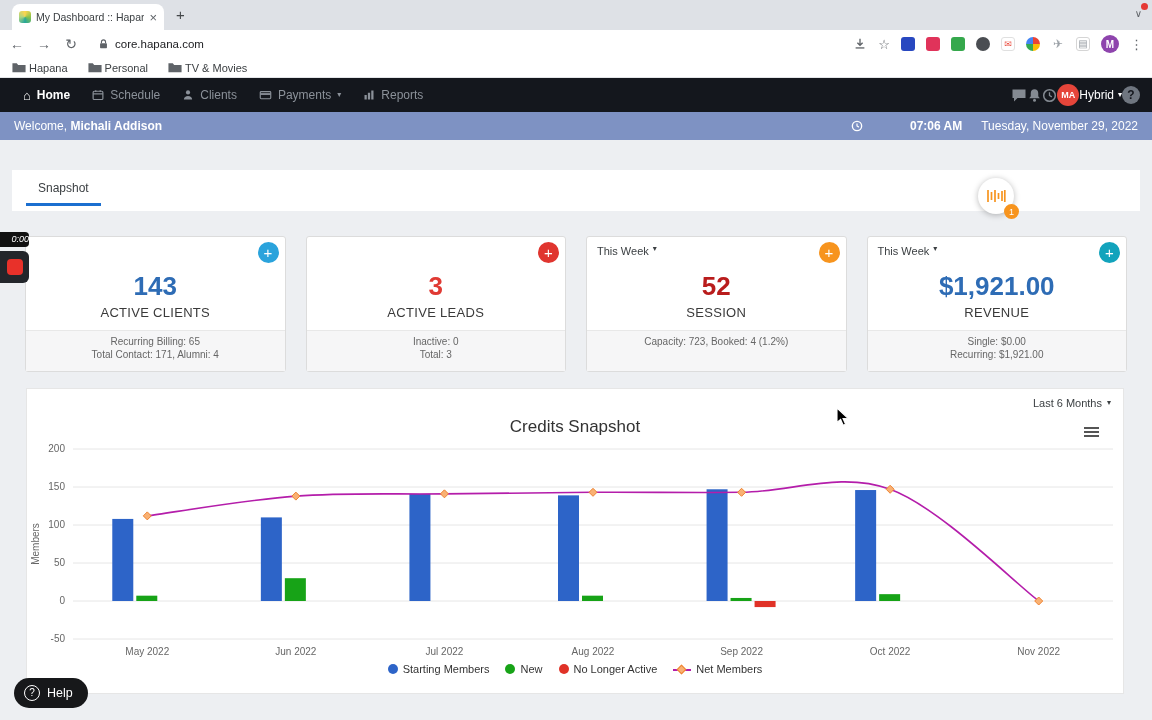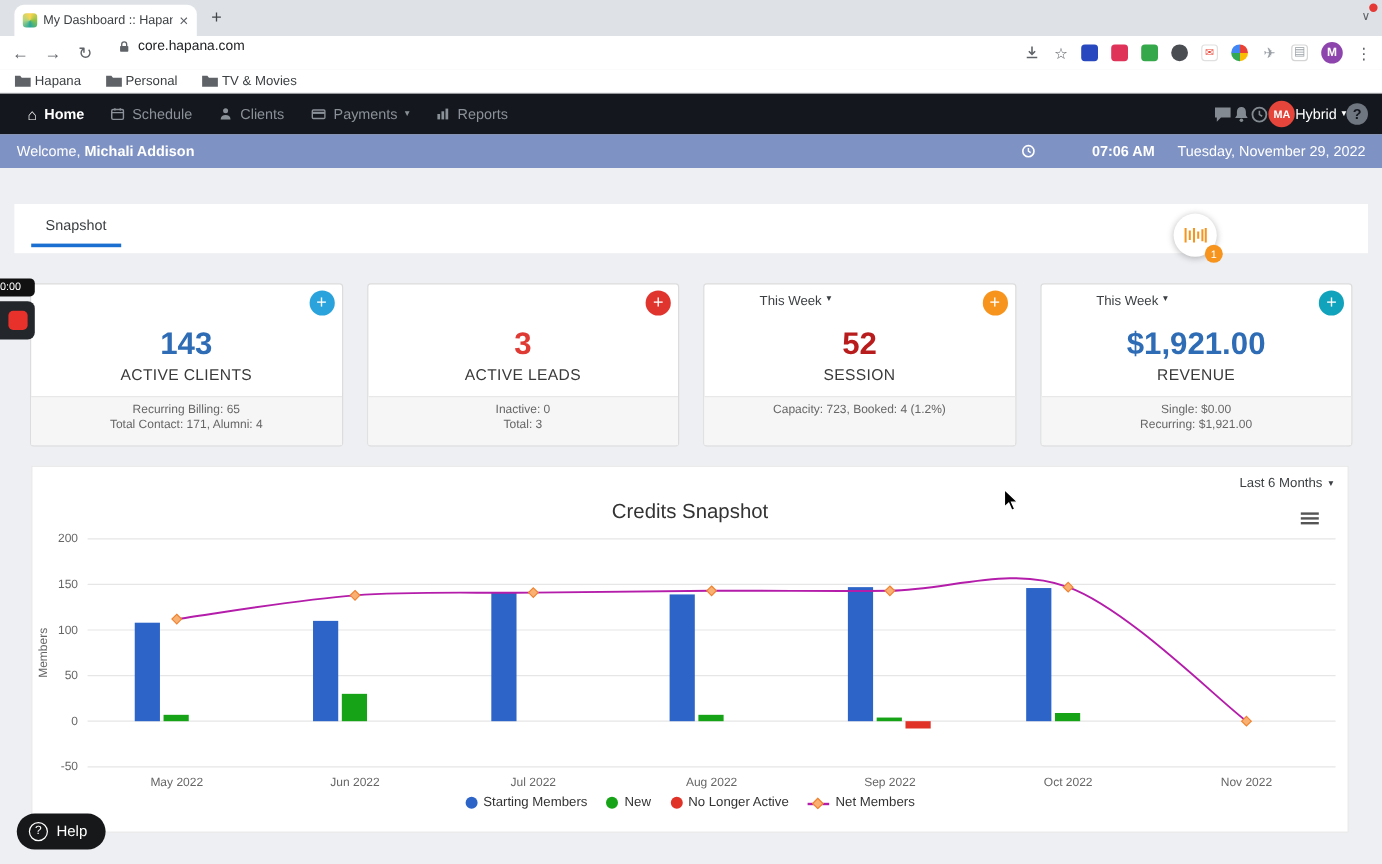--- a/index.html
+++ b/index.html
@@ -14,21 +14,21 @@
   .favicon { width:12px; height:12px; border-radius:3px; flex:0 0 auto;
              background:conic-gradient(#ffd54f,#8bc34a,#26a69a,#aed581,#ffd54f); }
   .tab-title { font-size:10.5px; color:#3c4043; white-space:nowrap; overflow:hidden; flex:1; }
   .tab-close { font-size:13px; color:#5f6368; line-height:1; }
   .newtab { position:absolute; left:176px; top:6px; font-size:15px; color:#44474a; }
   .tab-chevron { position:absolute; right:10px; top:8px; font-size:10px; color:#5f6368; }
   .rec-dot { position:absolute; right:4px; top:3px; width:7px; height:7px; border-radius:50%; background:#e53935; }
 
   .addrrow { height:28px; background:#fff; display:flex; align-items:center; padding:0 9px; gap:11px; }
   .navbtn { color:#5f6368; font-size:14px; width:16px; text-align:center; line-height:1; }
-  .omnibox { flex:1; height:22px; display:flex; padding:0 8px; gap:6px; border-radius:11px; }
+  .omnibox { flex:1; height:22px; display:flex; align-items:center; padding:0 8px; gap:6px; border-radius:11px; }
   .url { font-size:11.5px; color:#202124; }
   .abtn { color:#5f6368; font-size:13px; line-height:1; }
   .ext { width:14px; height:14px; border-radius:3px; display:inline-block; }
   .ext-blue { background:#2848c0; }
   .ext-red { background:#e0335a; }
   .ext-green { background:#35a84c; }
   .ext-circle { background:#4a4d52; border-radius:50%; }
   .ext-gmail { background:#fff; border:1px solid #e0e0e0; color:#ea4335; font-size:9px; line-height:12px; text-align:center; }
   .ext-pin { border-radius:50%; background:conic-gradient(#ea4335 0 25%, #fbbc05 0 50%, #34a853 0 75%, #4285f4 0 100%); }
   .ext-gray { color:#9aa0a6; font-size:12px; line-height:14px; text-align:center; background:none; }
@@ -69,21 +69,21 @@
                  box-shadow:0 1px 6px rgba(0,0,0,.28); display:flex; align-items:center; justify-content:center; }
   .badge { position:absolute; right:-5px; bottom:-5px; width:15px; height:15px; border-radius:50%; background:#f7941e;
            color:#fff; font-size:9px; display:flex; align-items:center; justify-content:center; }
 
   .cards { position:absolute; top:96px; left:25px; right:25px; display:flex; gap:20px; }
   .stat-card { flex:1; background:#fff; border:1px solid #dcdcdc; border-radius:3px; height:136px;
                display:flex; flex-direction:column; position:relative; }
   .card-top { height:93px; position:relative; }
   .plus-btn { position:absolute; top:5px; right:6px; width:21px; height:21px; border-radius:50%; border:none;
               color:#fff; font-size:15px; line-height:20px; text-align:center; padding:0; cursor:pointer; }
-  .card-dropdown { position:absolute; top:8px; left:10px; font-size:11px; color:#3c4043; display:flex; align-items:flex-start; gap:4px;margin-left:36px; }
+  .card-dropdown { position:absolute; top:8px; left:10px; font-size:11px; color:#3c4043; display:flex; align-items:flex-start; gap:4px; }
   .big-num { text-align:center; margin-top:34px; font-size:26px; font-weight:bold; }
   .stat-label { text-align:center; font-size:13px; color:#3a3a3a; margin-top:3px; letter-spacing:.3px; }
   .card-details { flex:1; background:#f6f6f7; border-top:1px solid #e8e8e8; text-align:center; font-size:10px;
                   color:#666; padding-top:4px; line-height:13px; }
 
   .chartcard { position:absolute; top:248px; left:26px; width:1098px; height:306px; background:#fff; border:1px solid #e6e6e6; }
   .range-dd { position:absolute; top:8px; right:12px; font-size:11px; color:#3c4043; display:flex; align-items:center; gap:5px; }
   .chart-title { text-align:center; margin-top:28px; font-size:17px; color:#333; }
   .hamburger { position:absolute; top:36px; right:24px; width:15px; }
   .hamburger div { height:2px; background:#555; margin:2px 0; }
@@ -92,21 +92,21 @@
   .legend { position:absolute; top:274px; left:0; right:0; display:flex; justify-content:center; align-items:center;
             gap:16px; font-size:11px; color:#333; }
   .lg-item { display:flex; align-items:center; gap:5px; }
   .lg-dot { width:10px; height:10px; border-radius:50%; display:inline-block; }
   .lg-linewrap { position:relative; width:18px; height:9px; display:inline-block; }
   .lg-seg { position:absolute; left:0; right:0; top:4px; height:2px; }
   .lg-dia { position:absolute; left:5px; top:1px; width:7px; height:7px; transform:rotate(45deg); border:1px solid; }
 
   
   .rec-timer { position:absolute; left:0; top:232px; width:29px; height:15px; background:#111; color:#fff; font-size:9px;
-               line-height:15px; text-align:left; border-radius:0 4px 4px 0; z-index:5; }
+               line-height:15px; text-align:right; border-radius:0 4px 4px 0; z-index:5;font-style:italic; }
   .rec-box { position:absolute; left:0; top:251px; width:29px; height:32px; background:#23262b; border-radius:0 6px 6px 0;
              display:flex; align-items:center; justify-content:center; z-index:5; }
   .rec-ico { width:16px; height:16px; background:#e8312a; border-radius:4px; }
 
   .help-btn { position:absolute; left:14px; top:678px; height:30px; background:#17181a; border-radius:16px; color:#fff;
               display:flex; align-items:center; gap:7px; padding:0 15px 0 10px; font-size:12.5px; cursor:pointer; z-index:6; }
   .help-q { width:16px; height:16px; border:1.5px solid #fff; border-radius:50%; font-size:10px; line-height:13px;
             text-align:center; }
   .cursor { position:absolute; left:836px; top:407px; z-index:9; pointer-events:none; }
 </style>

